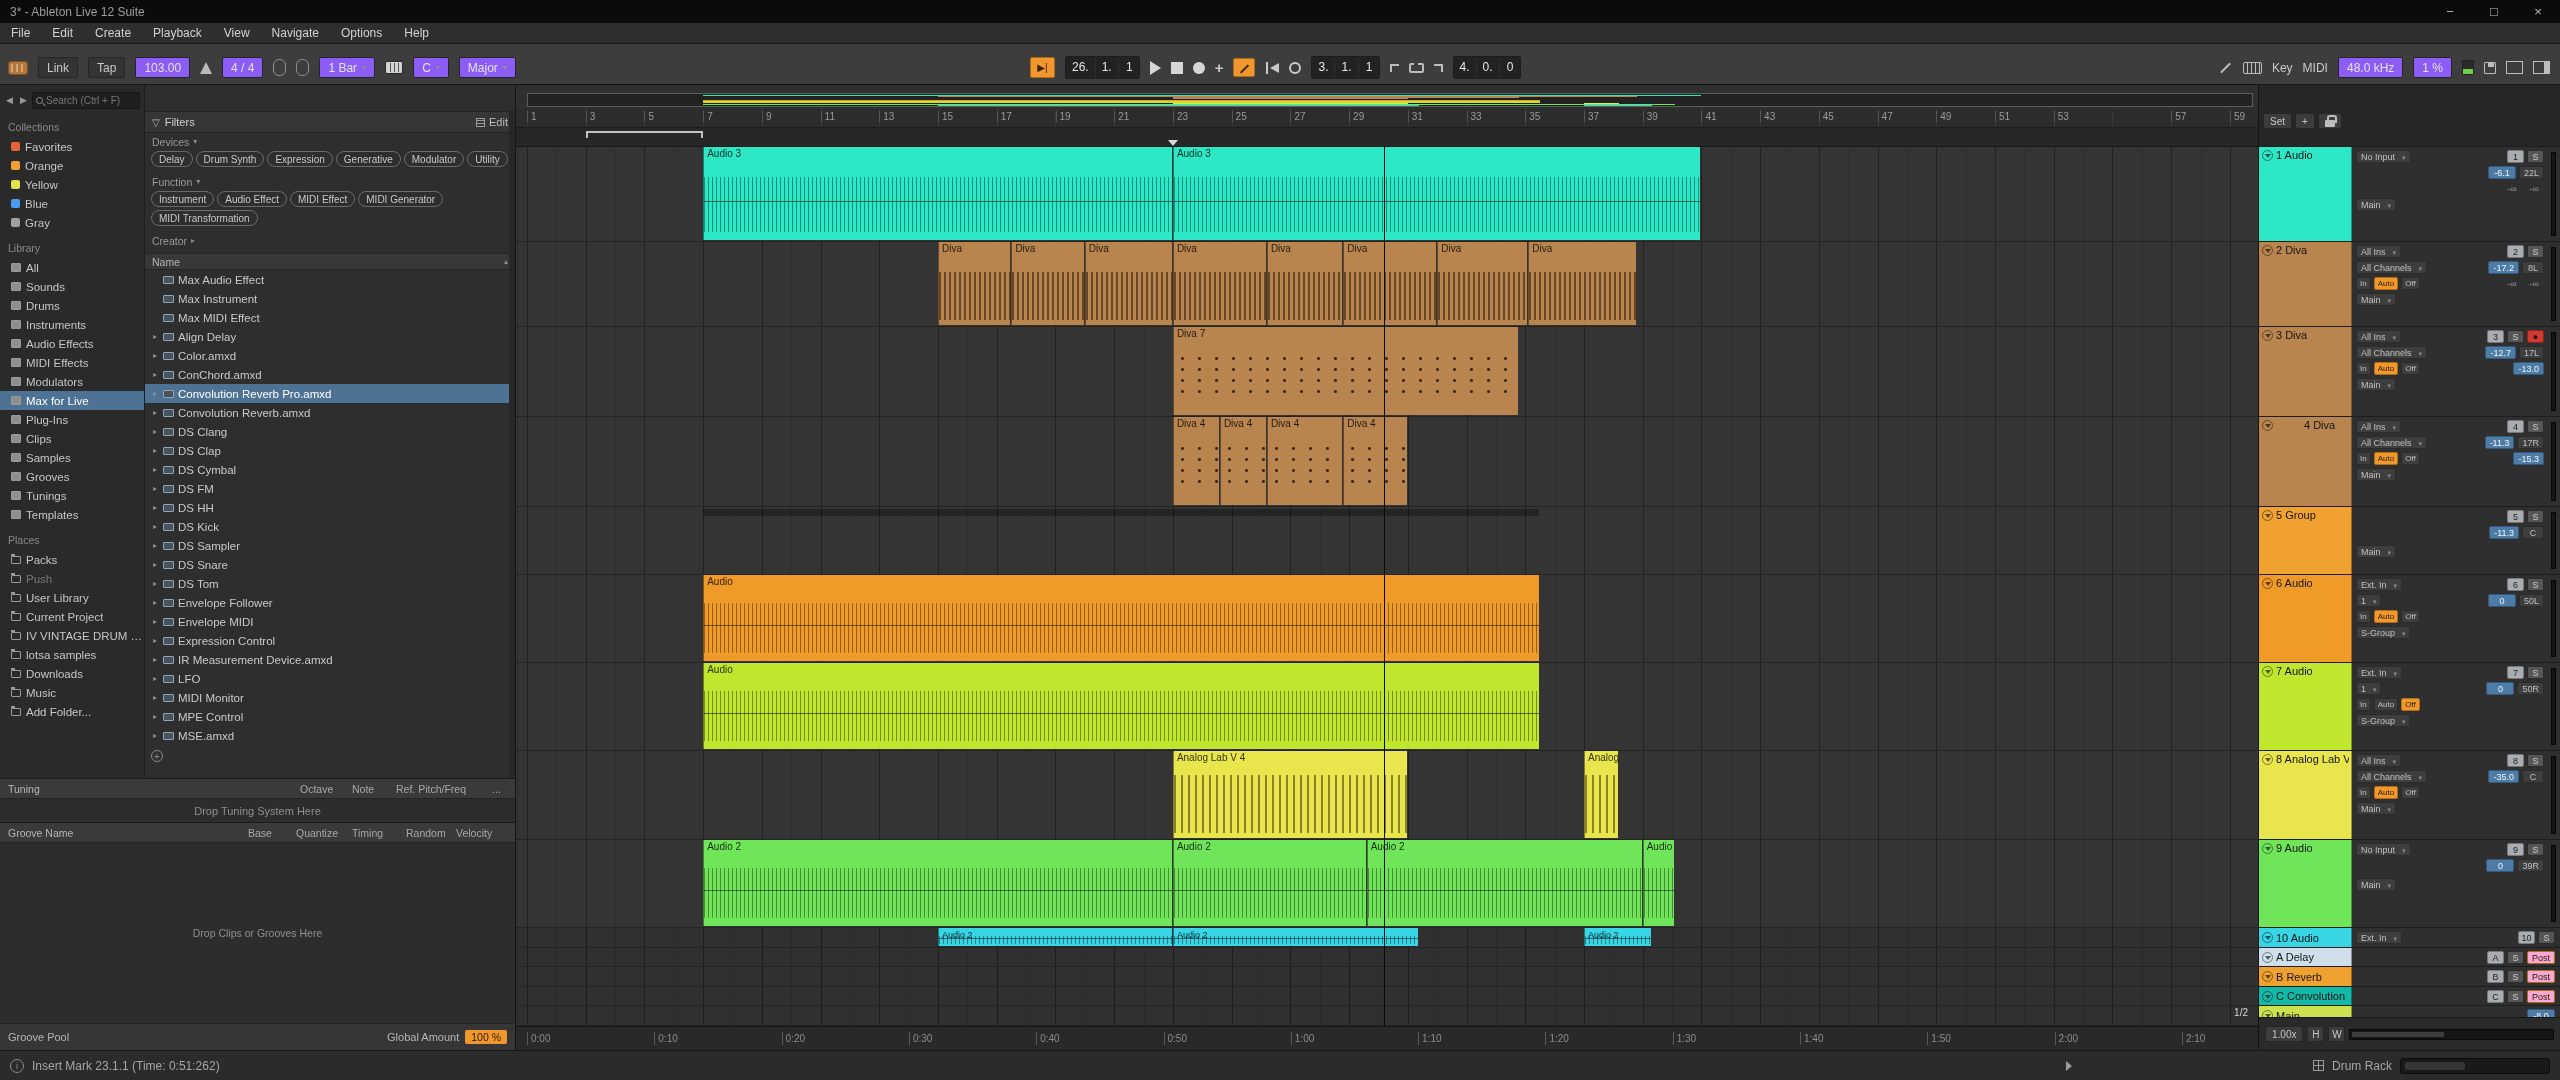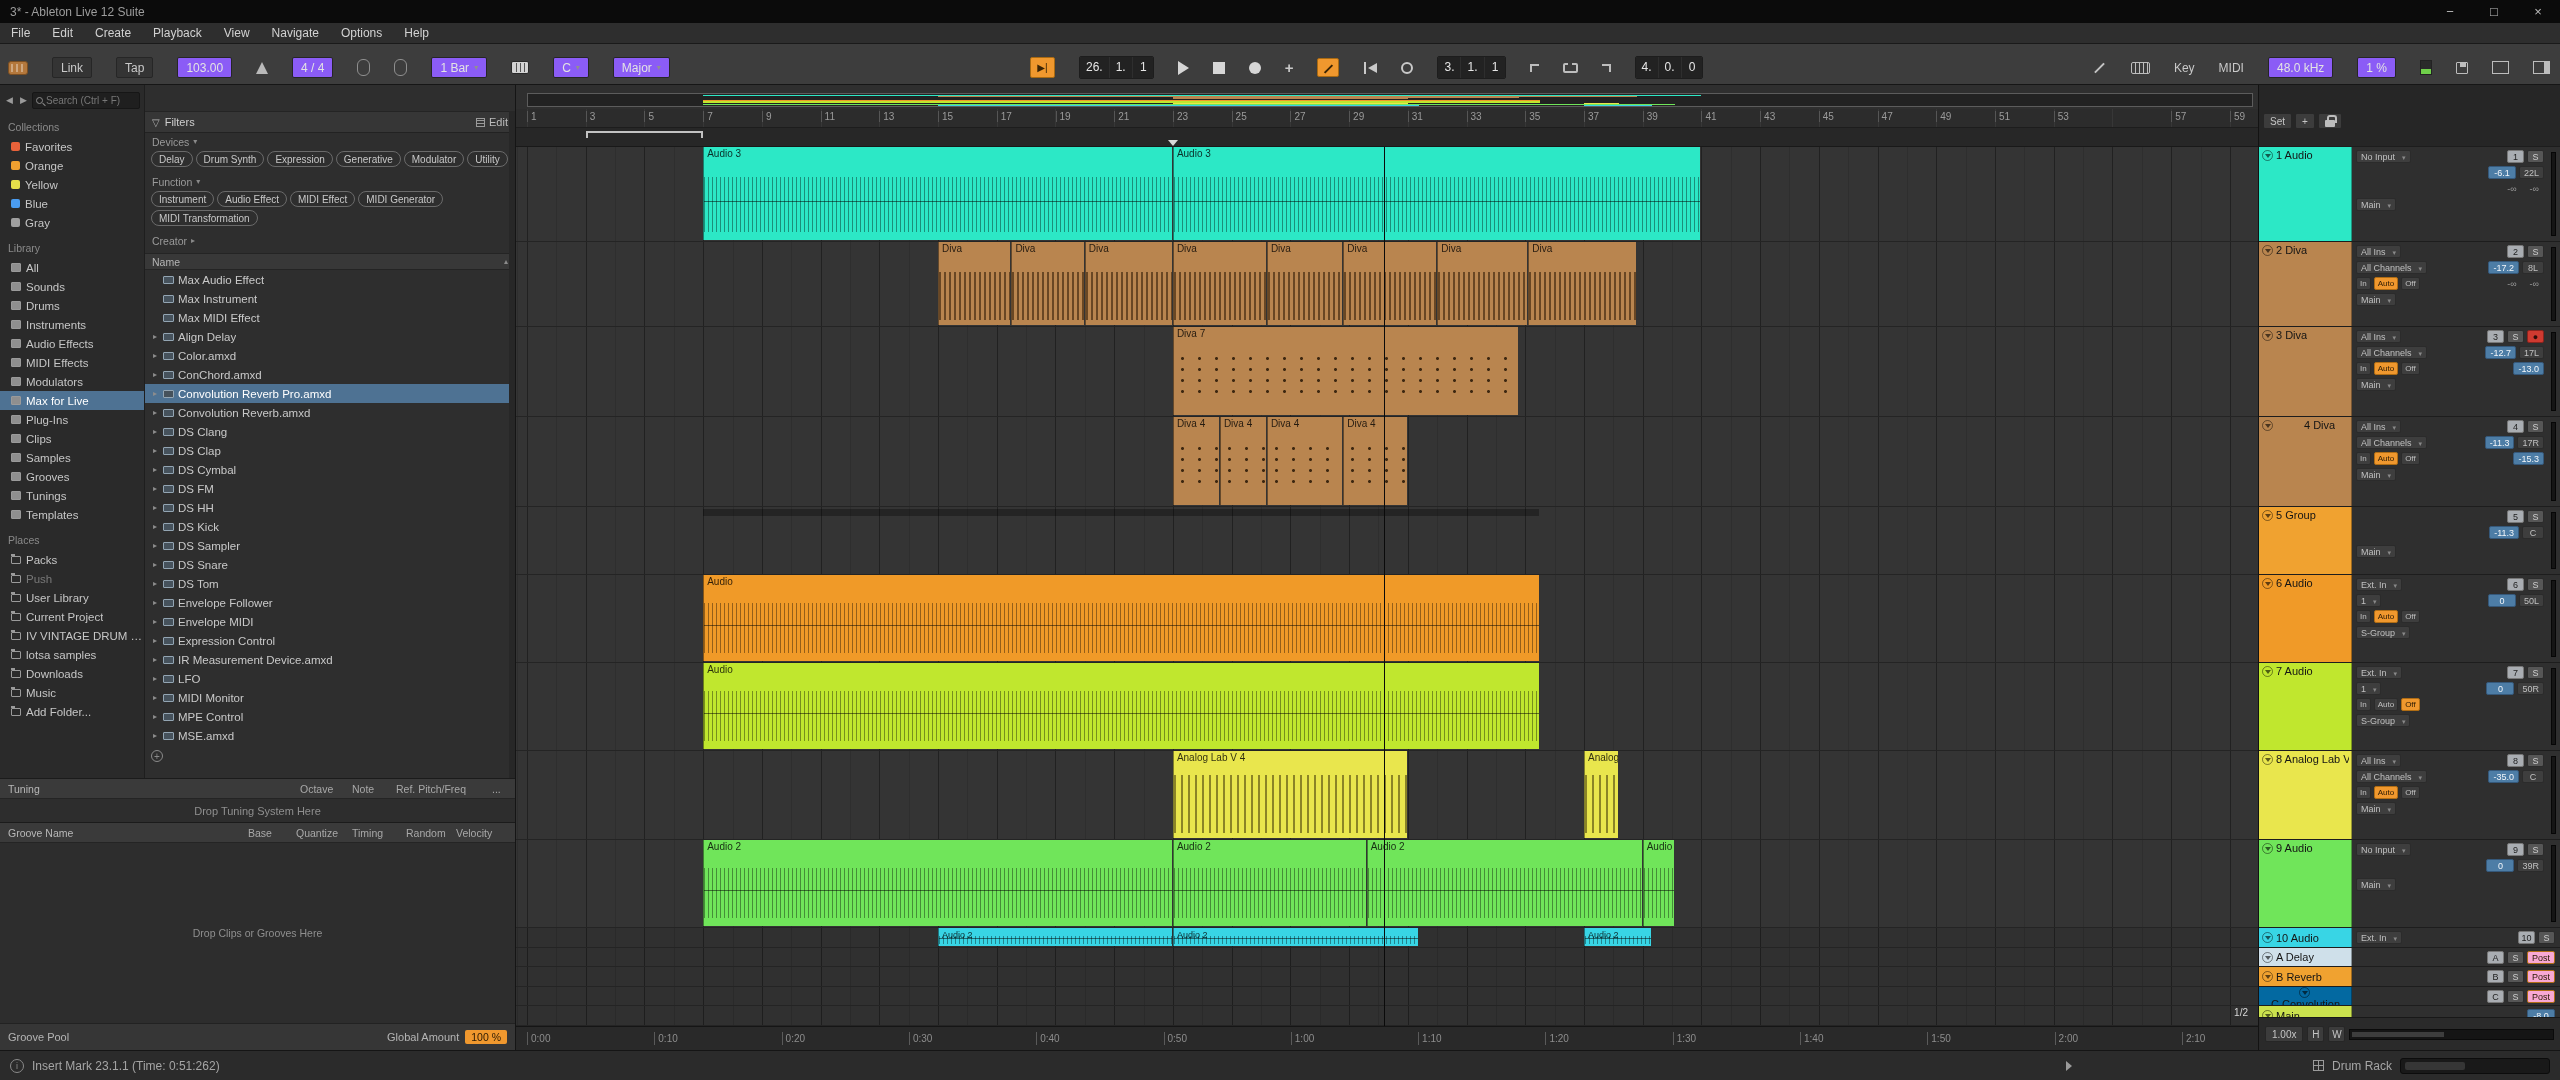--- a/index.html
+++ b/index.html
@@ -11,21 +11,21 @@
 #title-text{padding-left:10px;white-space:nowrap}
 #win-controls{margin-left:auto;display:flex;height:100%}
 .win-btn{width:44px;height:100%;display:flex;align-items:center;justify-content:center;color:#bdbdbd;font-size:13px}
 
 
 #menubar{position:absolute;left:0;top:23px;right:0;height:21px;background:#2e2e2e;border-bottom:1px solid #1a1a1a;display:flex;align-items:center;font-size:12px;color:#d2d2d2}
 .menu-item{padding:0 11px;height:100%;display:flex;align-items:center;white-space:nowrap}
 
 
 #transport{position:absolute;left:0;top:44px;right:0;height:41px;background:#3d3d3d;border-bottom:1px solid #161616;font-size:12px}
-.tgroup{position:absolute;top:0;height:47px;display:flex;align-items:center;gap:24px}
+.tgroup{position:absolute;top:0;height:47px;display:flex;align-items:center;gap:10px}
 #t-left{left:8px}
 #t-center{left:1030px}
 #t-right{right:10px}
 .tbtn,.tval{height:21px;display:flex;align-items:center;padding:0 8px;border-radius:2px;border:1px solid #262626;white-space:nowrap}
 .tbtn{background:#343434;color:#c9c9c9}
 .tval{background:#8b5cf6;color:#e3e3e3}
 .dd::after{content:"▾";font-size:8px;color:#909090;margin-left:5px}
 .tlabel{color:#c9c9c9;white-space:nowrap}
 .push-ic{width:20px;height:14px;border-radius:3px;background:#b4783c;border:1px solid #7c4f22;position:relative}
 .push-ic::after{content:"";position:absolute;inset:2px;background:repeating-linear-gradient(90deg,rgba(255,255,255,.35) 0 2px,transparent 2px 5px)}
@@ -1104,21 +1104,21 @@
           <div class="tmix">
             <div class="mrow">
               <span class="spacer"></span>
               <span class="chip num">B</span>
               <span class="chip solo">S</span>
               <span class="chip post">Post</span>
             </div>
           </div>
         </div>
         <div class="trow trow-short" style="height: 19px;">
-          <div class="tname" style="background: #0369a1; flex-direction: column;">
+          <div class="tname" style="background: #14b8a6;">
             <span class="fold"></span>
             <span class="tname-label">C Convolution</span>
           </div>
           <div class="tmix">
             <div class="mrow">
               <span class="spacer"></span>
               <span class="chip num">C</span>
               <span class="chip solo">S</span>
               <span class="chip post">Post</span>
             </div>

